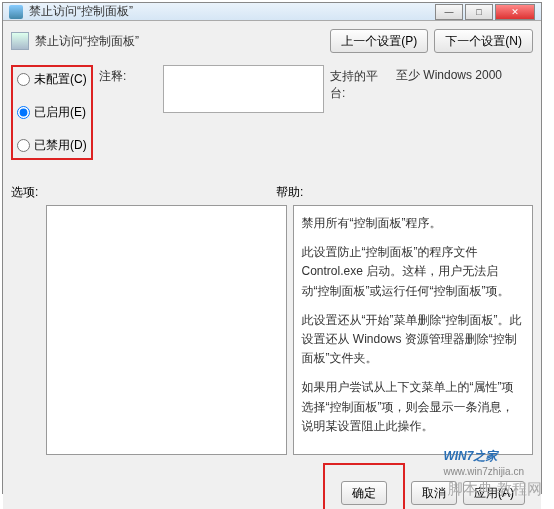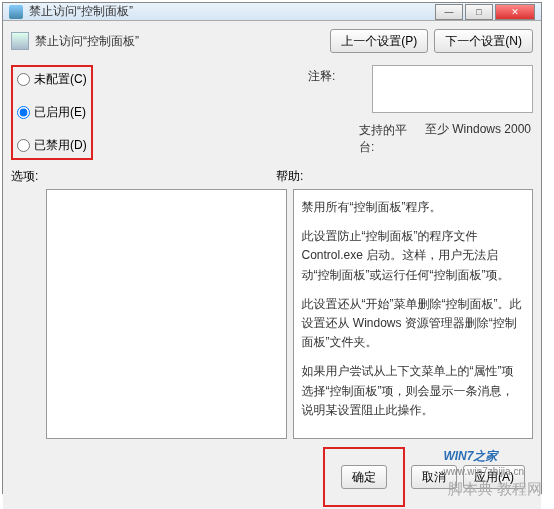--- a/index.html
+++ b/index.html
@@ -15,26 +15,26 @@
 .header-row { display: flex; align-items: center; margin-bottom: 6px; }
 .header-icon { width: 18px; height: 18px; background: linear-gradient(#dfe,#abc); border: 1px solid #9ab; margin-right: 6px; }
 .header-text { flex: 1; color: #333; }
 .nav-btns { display: flex; gap: 6px; }
 .btn { height: 24px; padding: 0 10px; background: linear-gradient(#fefefe,#e6e6e6); border: 1px solid #999; border-radius: 3px; cursor: pointer; line-height: 20px; }
 .config-area { display: flex; margin-top: 6px; }
 .radio-col { width: 82px; border: 2px solid #d22; padding: 4px 2px 4px 4px; display: flex; flex-direction: column; gap: 16px; }
 .radio-row { display: flex; align-items: center; gap: 4px; }
 .radio-row input { margin: 0; }
 .radio-row label { cursor: pointer; }
-.fields-col { flex: 1; margin-left: 6px; display: flex; flex-direction: column; gap: 6px; align-items: flex-end; }
+.fields-col { flex: 1; margin-left: 6px; display: flex; flex-direction: row; gap: 6px; }
 .field-row { display: flex; align-items: flex-start; gap: 4px; }
 .field-label { width: 60px; text-align: left; padding-top: 3px; color: #333; }
 .field-textarea { flex: 1; height: 48px; border: 1px solid #aaa; background: #fff; resize: none; padding: 2px; font-size: 12px; }
 .field-value { flex: 1; height: 20px; border: none; background: transparent; padding: 2px; color: #333; }
-.labels-row { display: flex; margin-top: 8px; }
+.labels-row { display: flex; margin-top: 24px; }
 .labels-row span:first-child { flex: 0 0 265px; }
 .panels { display: flex; gap: 6px; flex: 1; margin-top: 4px; min-height: 0; margin-left: 35px; }
 .panel { flex: 1; border: 1px solid #999; background: #fff; padding: 8px; overflow: hidden; color: #333; line-height: 1.6; }
 .panel p { margin-bottom: 10px; }
 .footer { display: flex; justify-content: flex-end; gap: 6px; padding: 8px; align-items: center; }
 .ok-highlight { border: 2px solid #d22; padding: 16px; }
 .watermark { position: absolute; right: 30px; bottom: 32px; font-size: 22px; font-weight: bold; font-style: italic; color: #2a6fb5; pointer-events: none; }
 .watermark small { font-size: 10px; color: #888; display: block; font-style: normal; font-weight: normal; }
 .extra-wm { position: absolute; right: 12px; bottom: 10px; font-size: 15px; color: #aaa; pointer-events: none; }
 </style>

